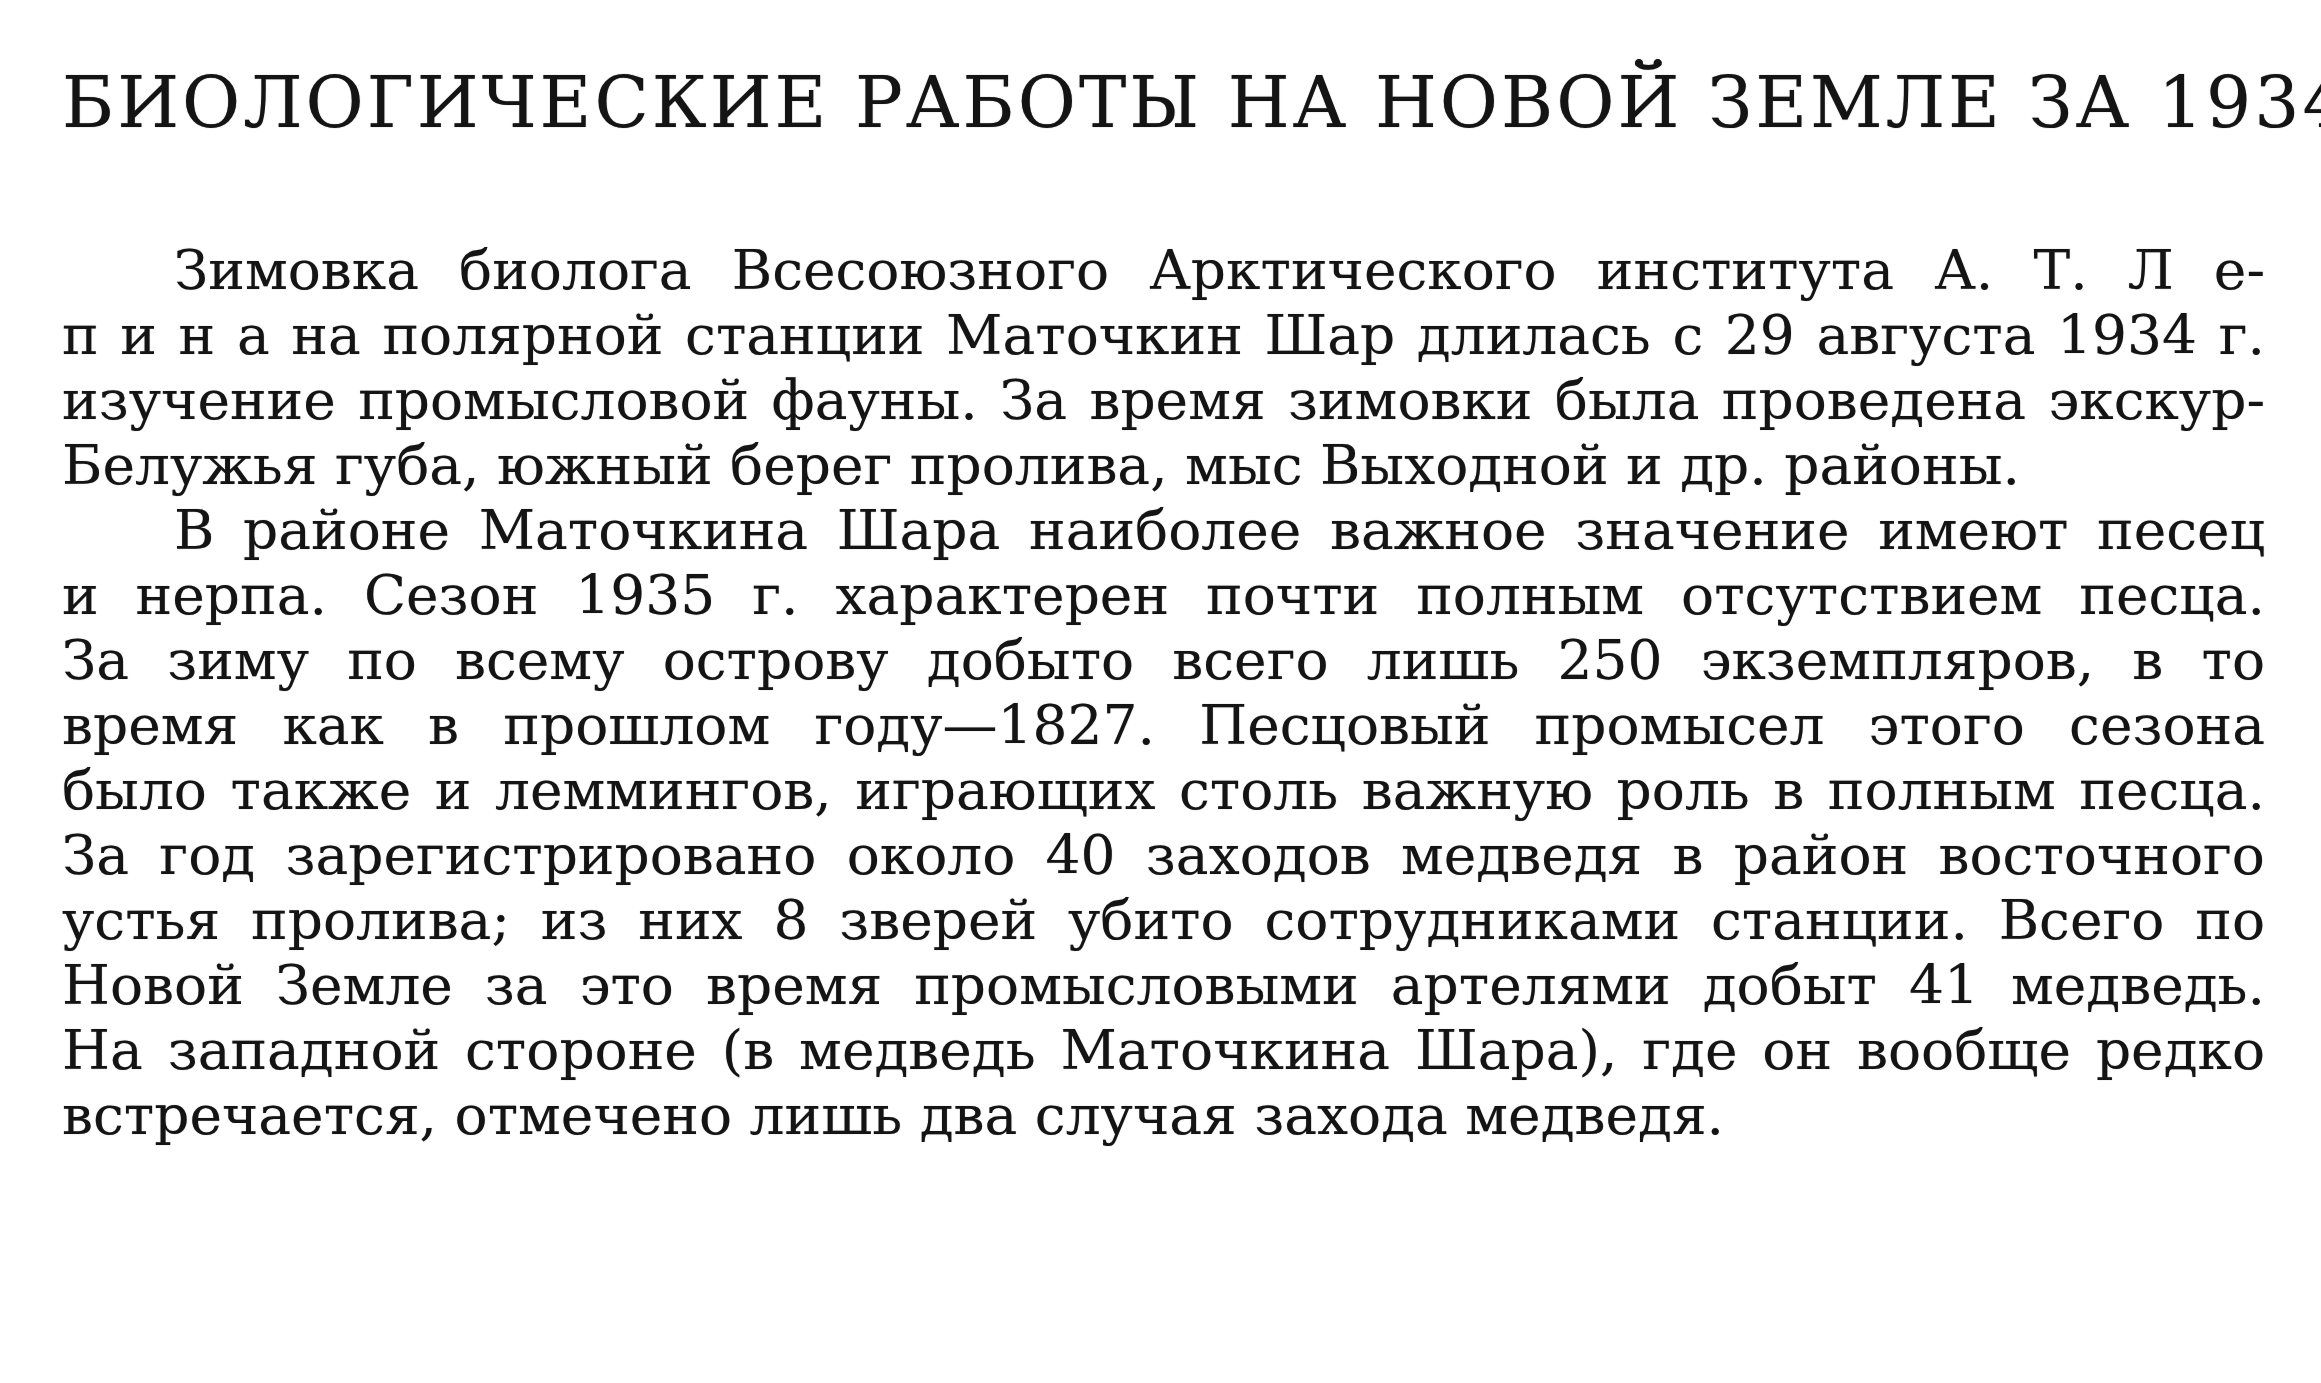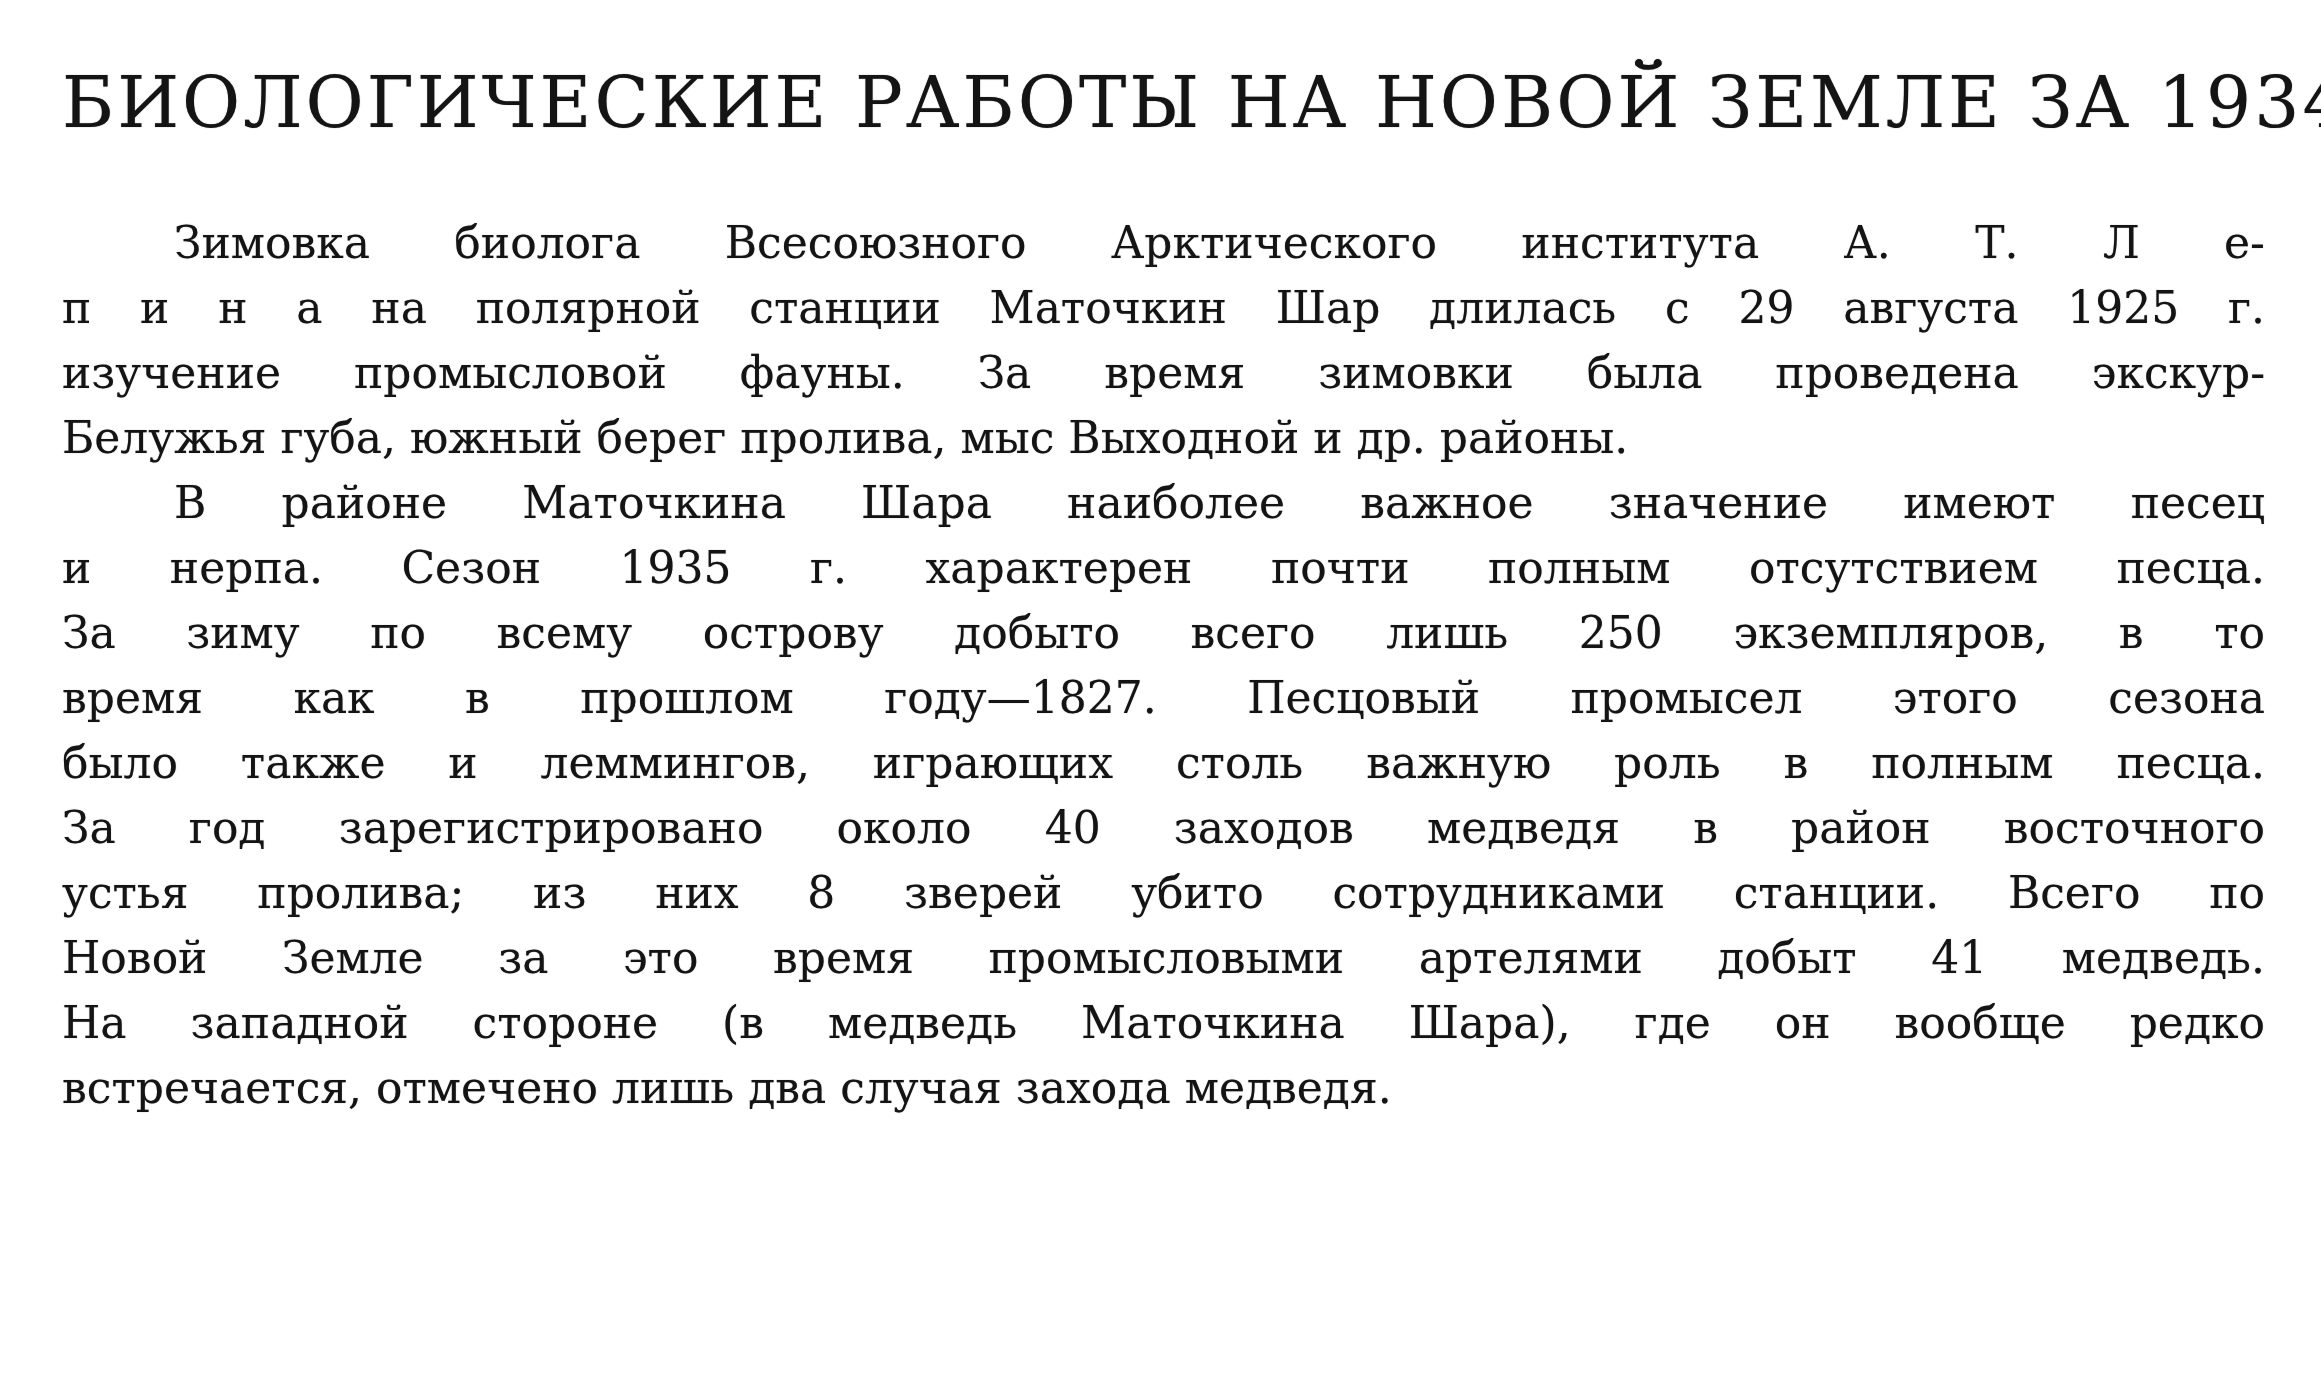--- a/index.html
+++ b/index.html
@@ -20,22 +20,22 @@
     font-weight: normal;
     letter-spacing: 3px;
     white-space: nowrap;
     text-align: justify;
     text-align-last: justify;
     line-height: 1.1;
     text-shadow: 0 0 1px rgba(10,10,10,0.55);
     margin-top: 12px;
   }
   .body-text {
-    margin-top: 68px;
-    font-size: 44px;
+    margin-top: 96px;
+    font-size: 55px;
     line-height: 65px;
     text-shadow: 0 0 1px rgba(10,10,10,0.45);
   }
   .line {
     text-align: justify;
     text-align-last: justify;
     white-space: nowrap;
     height: 65px;
   }
   .line.indent { text-indent: 112px; }
@@ -49,21 +49,21 @@
 <body>
 
 <main class="page">
 
   <h1 class="title">БИОЛОГИЧЕСКИЕ РАБОТЫ НА НОВОЙ ЗЕМЛЕ ЗА 1934/35 ГОД</h1>
 
   <div class="body-text">
 
     <section class="paragraph">
       <div class="line indent">Зимовка биолога Всесоюзного Арктического института А. Т. Л е-</div>
-      <div class="line">п и н а на полярной станции Маточкин Шар длилась с 29 августа 1925 г.</div>
+      <div class="line">п и н а на полярной станции Маточкин Шар длилась с 29 августа 1934 г.</div>
       <div class="line">изучение промысловой фауны. За время зимовки была проведена экскур-</div>
       <div class="line last">Белужья губа, южный берег пролива, мыс Выходной и др. районы.</div>
     </section>
 
     <section class="paragraph">
       <div class="line indent">В районе Маточкина Шара наиболее важное значение имеют песец</div>
       <div class="line">и нерпа. Сезон 1935 г. характерен почти полным отсутствием песца.</div>
       <div class="line">За зиму по всему острову добыто всего лишь 250 экземпляров, в то</div>
       <div class="line">время как в прошлом году—1827. Песцовый промысел этого сезона</div>
       <div class="line">было также и леммингов, играющих столь важную роль в полным песца.</div>

